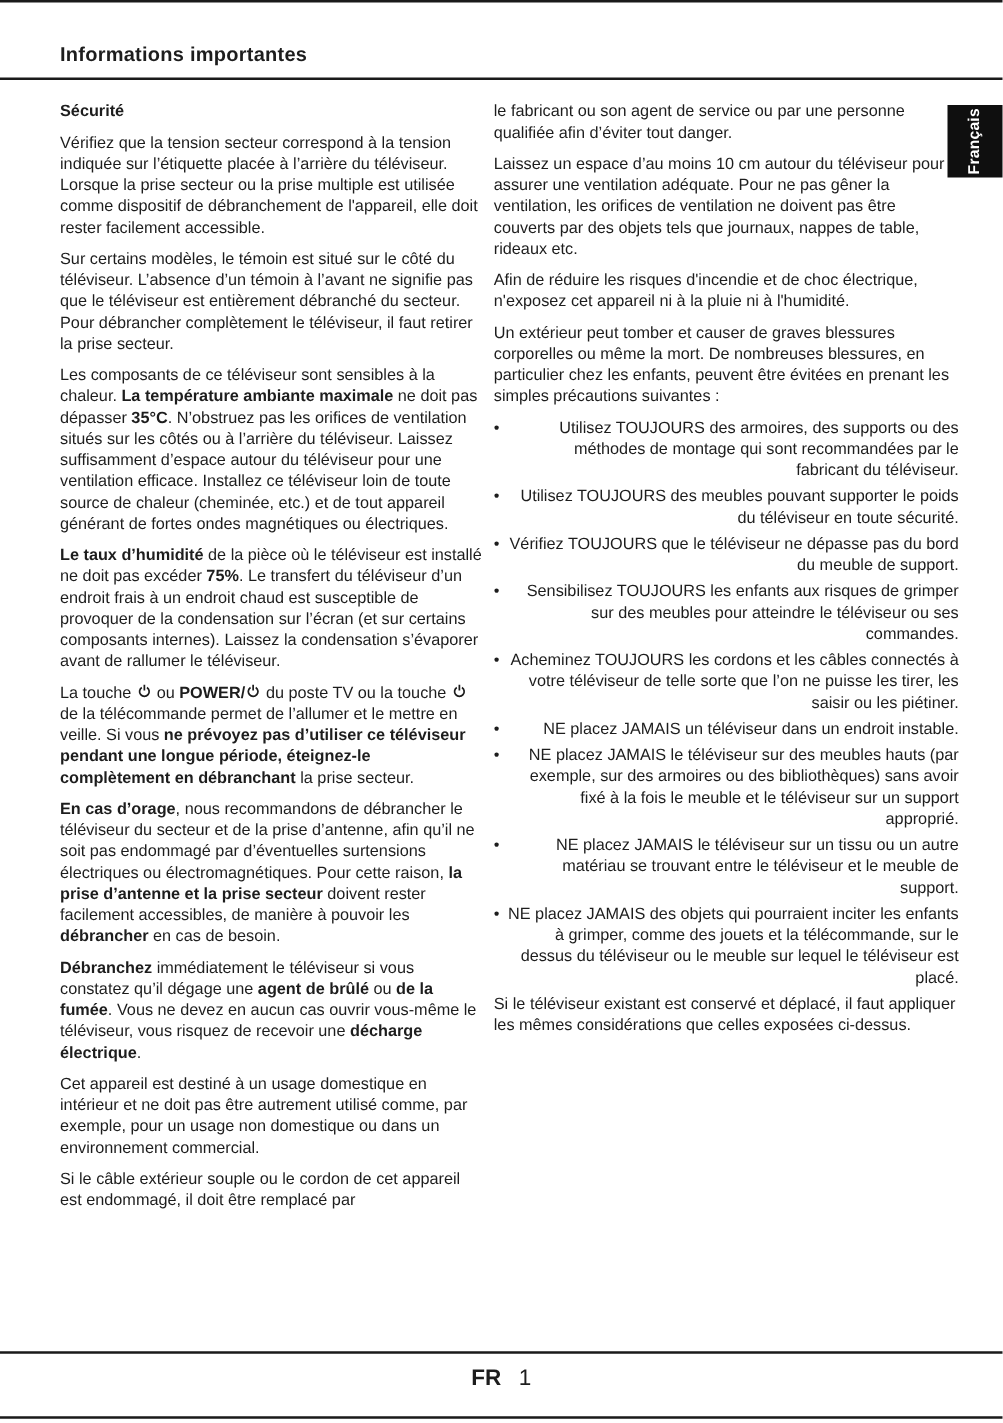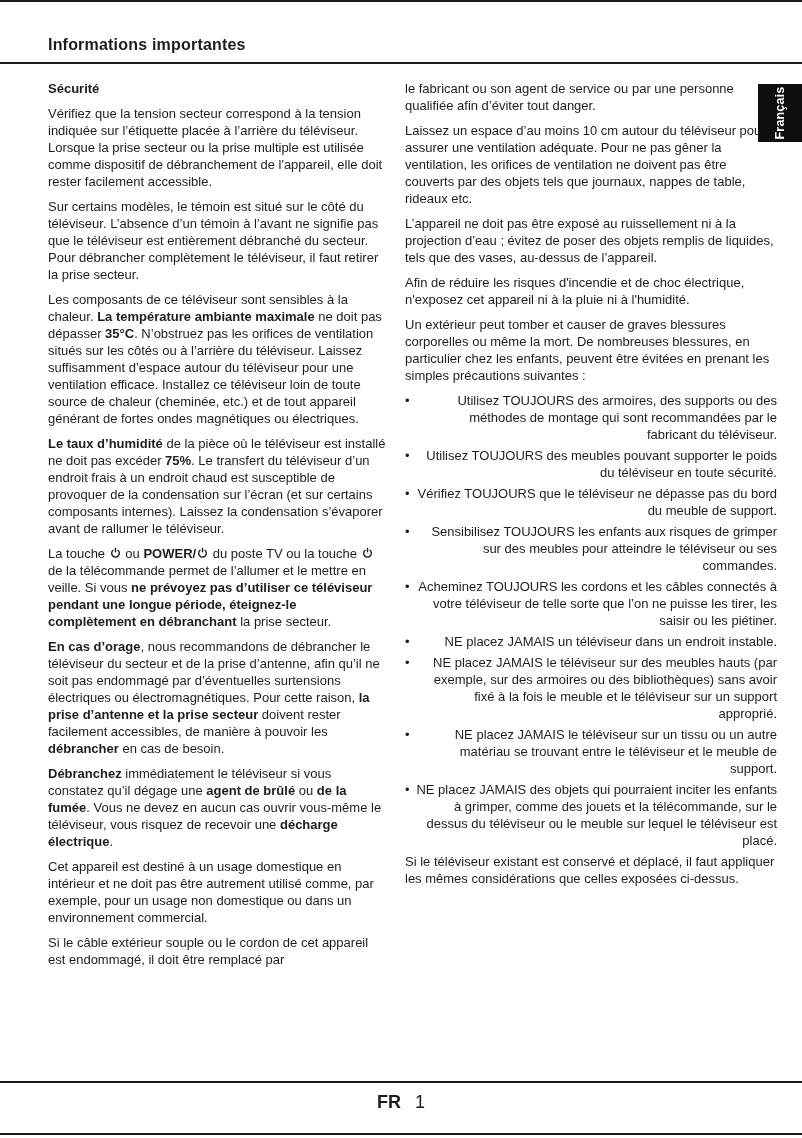--- a/index.html
+++ b/index.html
@@ -14,21 +14,21 @@
   .footer-rule{top:1081px;height:2px;}
   .bottom-rule{top:1133px;height:2px;}
 
   .page-title{
     position:absolute;left:48px;top:36px;
     font-size:16px;font-weight:bold;letter-spacing:.2px;white-space:nowrap;
   }
 
   .columns{
     position:absolute;left:48px;top:80px;width:730px;
-    display:flex;gap:17px;align-items:flex-start;
+    display:flex;gap:7px;align-items:flex-start;
   }
   .col-left{width:340px;flex:none;}
   .col-right{width:372px;flex:none;}
 
   .block{font-size:13px;line-height:17px;margin:0 0 8px 0;}
   .heading{font-weight:bold;}
   strong{font-weight:bold;}
   .bullet{display:flex;margin:0 0 4px 0;}
   .bullet .marker{flex:none;width:11px;}
   .bullet .bullet-body{flex:1;text-align:right;}
@@ -78,21 +78,20 @@
           <line x1="8" y1="0.5" x2="8" y2="7" stroke="#1d1d1d" stroke-width="2"></line>
         </svg><span> de la télécommande permet de l’allumer et le mettre en veille. Si vous </span><strong>ne prévoyez pas d’utiliser ce téléviseur pendant une longue période, éteignez-le complètement en débranchant</strong><span> la prise secteur.</span></div>
       <div class="block p"><strong>En cas d’orage</strong><span>, nous recommandons de débrancher le téléviseur du secteur et de la prise d’antenne, afin qu’il ne soit pas endommagé par d’éventuelles surtensions électriques ou électromagnétiques. Pour cette raison, </span><strong>la prise d’antenne et la prise secteur</strong><span> doivent rester facilement accessibles, de manière à pouvoir les </span><strong>débrancher</strong><span> en cas de besoin.</span></div>
       <div class="block p"><strong>Débranchez</strong><span> immédiatement le téléviseur si vous constatez qu’il dégage une </span><strong>agent de brûlé</strong><span> ou </span><strong>de la fumée</strong><span>. Vous ne devez en aucun cas ouvrir vous-même le téléviseur, vous risquez de recevoir une </span><strong>décharge électrique</strong><span>.</span></div>
       <div class="block p"><span>Cet appareil est destiné à un usage domestique en intérieur et ne doit pas être autrement utilisé comme, par exemple, pour un usage non domestique ou dans un environnement commercial.</span></div>
       <div class="block p"><span>Si le câble extérieur souple ou le cordon de cet appareil est endommagé, il doit être remplacé par</span></div>
     </div>
   <div class="col-right">
       <div class="block p"><span>le fabricant ou son agent de service ou par une personne qualifiée afin d’éviter tout danger.</span></div>
       <div class="block p"><span>Laissez un espace d’au moins 10 cm autour du téléviseur pour assurer une ventilation adéquate. Pour ne pas gêner la ventilation, les orifices de ventilation ne doivent pas être couverts par des objets tels que journaux, nappes de table, rideaux etc.</span></div>
-      <div class="block p"><span>L’appareil ne doit pas être exposé au ruissellement ni à la projection d’eau ; évitez de poser des objets remplis de liquides, tels que des vases, au-dessus de l’appareil.</span></div>
       <div class="block p"><span>Afin de réduire les risques d'incendie et de choc électrique, n'exposez cet appareil ni à la pluie ni à l'humidité.</span></div>
       <div class="block p"><span>Un extérieur peut tomber et causer de graves blessures corporelles ou même la mort. De nombreuses blessures, en particulier chez les enfants, peuvent être évitées en prenant les simples précautions suivantes :</span></div>
       <div class="block bullet">
         <span class="marker">•</span>
         <span class="bullet-body"><span>Utilisez TOUJOURS des armoires, des supports ou des méthodes de montage qui sont recommandées par le fabricant du téléviseur.</span></span>
       </div>
       <div class="block bullet">
         <span class="marker">•</span>
         <span class="bullet-body"><span>Utilisez TOUJOURS des meubles pouvant supporter le poids du téléviseur en toute sécurité.</span></span>
       </div>

